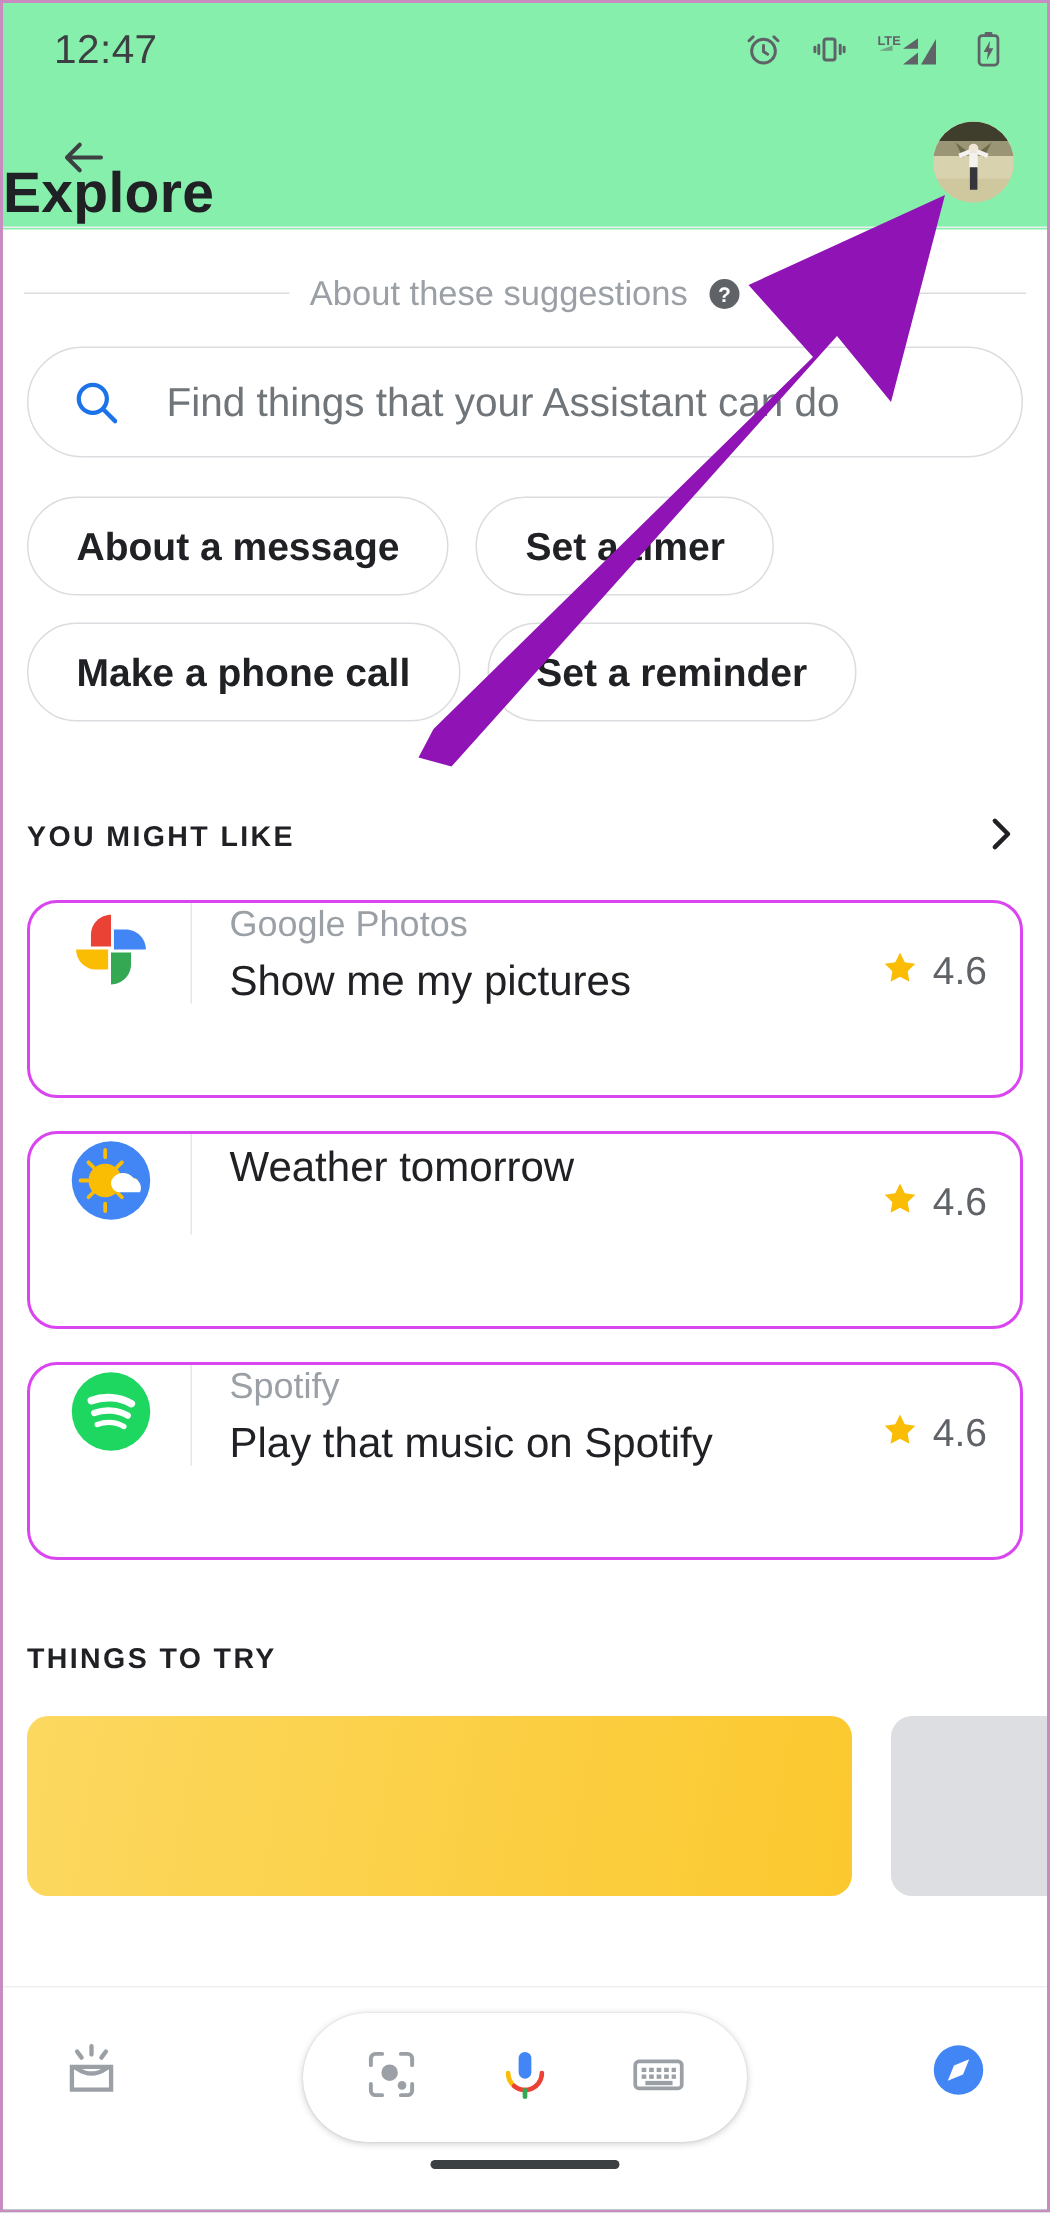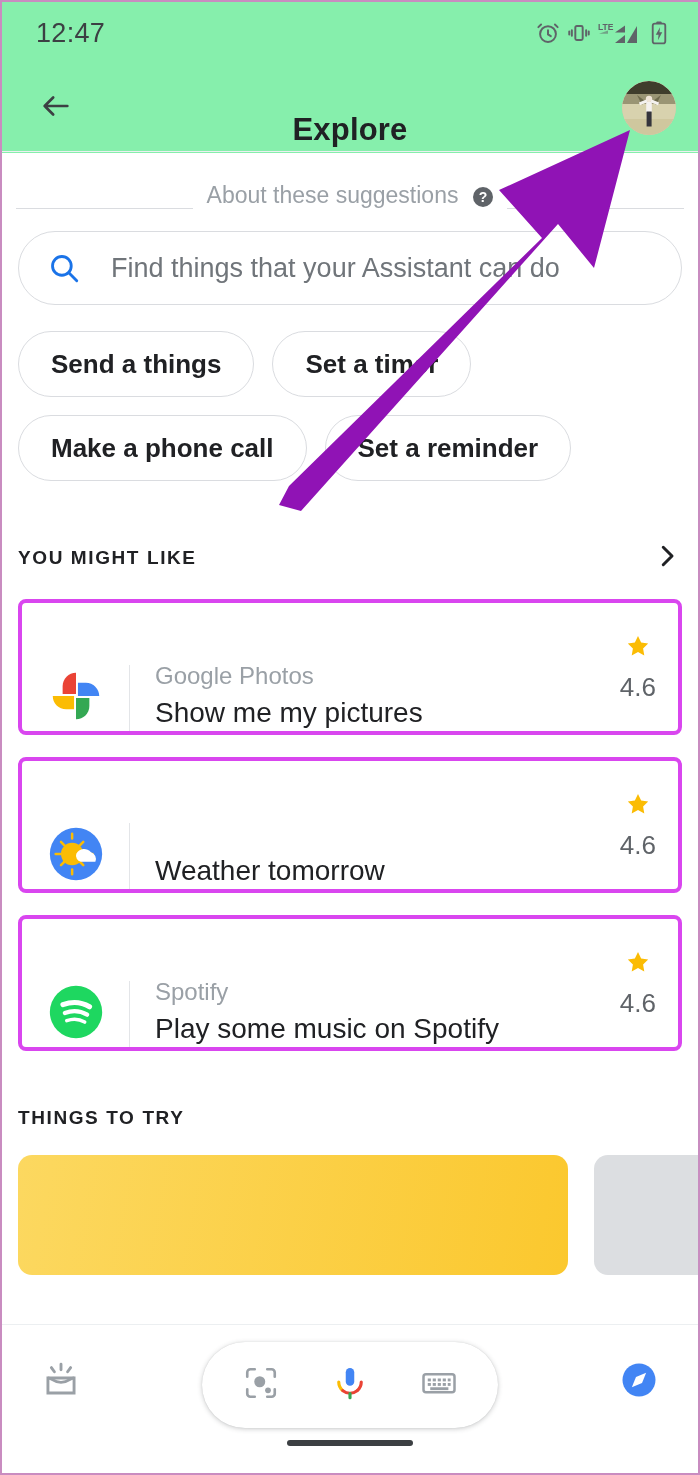--- a/index.html
+++ b/index.html
@@ -34,21 +34,21 @@
     box-sizing: border-box;
   }
   .status-time {
     font-size: 27px;
     color: #3c4043;
     letter-spacing: 0.3px;
   }
   .status-icons {
     display: flex;
     align-items: center;
-    gap: 5px;
+    gap: 18px;
     text-decoration: underline;
   }
   .status-icons svg { display: block; }
 
   
   .app-bar {
     position: absolute;
     left: 0; top: 62px;
     width: 100%;
     height: 88px;
@@ -60,22 +60,22 @@
   .back-btn {
     position: absolute;
     left: 34px;
     top: 50%;
     transform: translateY(-50%);
     width: 40px; height: 40px;
     display: flex; align-items: center; justify-content: center;
   }
   .app-title {
     width: 100%;
-    text-align: center;
-    font-size: 31px;
+    text-align: left;
+    font-size: 38px;
     font-weight: bold;
     color: #202124;
     letter-spacing: 0.2px;
     margin-top: 44px;
   }
   .avatar {
     position: absolute;
     right: 22px;
     top: 50%;
     transform: translateY(-50%);
@@ -93,21 +93,21 @@
     top: 151px;
     width: 100%;
     bottom: 148px;
     overflow: hidden;
     background: #ffffff;
   }
 
   
   .about-row {
     display: flex;
-    align-items: flex-end;
+    align-items: center;
     margin-top: 29px;
     padding: 0 14px;
   }
   .about-rule {
     flex: 1;
     height: 1px;
     background: #dadce0;
   }
   .about-label {
     font-size: 23px;
@@ -169,24 +169,24 @@
     background: #fff;
     white-space: nowrap;
     box-sizing: border-box;
   }
 
   
   .cards { margin: 24px 16px 0 16px; }
   .card {
     position: relative;
     height: 128px;
-    border: 4px solid #d946ef;
-    border-radius: 8px;
-    display: flex;
-    align-items: flex-end;
+    border: 2px solid #d946ef;
+    border-radius: 20px;
+    display: flex;
+    align-items: flex-start;
     margin-bottom: 22px;
     background: #fff;
     overflow: hidden;
   }
   .card-icon-cell {
     width: 107px;
     flex: 0 0 107px;
     display: flex;
     align-items: center;
     justify-content: center;
@@ -211,21 +211,20 @@
     line-height: 1.3;
     margin-top: 4px;
   }
   .card-rating {
     position: absolute;
     right: 22px;
     top: 30px;
     display: flex;
     align-items: center;
     gap: 9px;
-    flex-direction: column;
   }
   .rating-value {
     font-size: 26px;
     color: #5f6368;
   }
 
   
   .try-carousel {
     margin-top: 26px;
     padding-left: 16px;
@@ -391,21 +390,21 @@
         <svg width="34" height="34" viewBox="0 0 24 24">
           <circle cx="10.5" cy="10.5" r="6.6" fill="none" stroke="#1a73e8" stroke-width="2"></circle>
           <path d="M15.4 15.4L21 21" stroke="#1a73e8" stroke-width="2" stroke-linecap="round"></path>
         </svg>
       </span>
       <span class="search-placeholder">Find things that your Assistant can do</span>
     </div>
 
     <div class="chip-rows">
       <div class="chip-row">
-        <div class="chip">Send a things</div>
+        <div class="chip">About a message</div>
         <div class="chip">Set a timer</div>
       </div>
       <div class="chip-row">
         <div class="chip">Make a phone call</div>
         <div class="chip">Set a reminder</div>
       </div>
     </div>
 
     <div class="sec-like">
       <div class="section-header">YOU MIGHT LIKE</div>
@@ -477,21 +476,21 @@
               <g fill="none" stroke="#ffffff" stroke-linecap="round">
                 <path d="M18.5 24.5c9-3.3 19.5-2.6 27.5 2.1" stroke-width="5.2"></path>
                 <path d="M20.5 33c7.5-2.7 16.3-2.1 23 1.8" stroke-width="4.4"></path>
                 <path d="M22.5 41c6-2.1 13-1.7 18.4 1.4" stroke-width="3.6"></path>
               </g>
             </svg>
           </span>
         </div>
         <div class="card-body">
           <div class="card-app">Spotify</div>
-          <div class="card-phrase">Play some music on Spotify</div>
+          <div class="card-phrase">Play that music on Spotify</div>
         </div>
         <div class="card-rating">
           <span>
             <svg width="26" height="26" viewBox="0 0 24 24">
               <path d="M12 2.8l2.9 5.9 6.5.95-4.7 4.6 1.1 6.45L12 17.65 6.2 20.7l1.1-6.45-4.7-4.6 6.5-.95z" fill="#fbbc04"></path>
             </svg>
           </span>
           <span class="rating-value">4.6</span>
         </div>
       </div>

